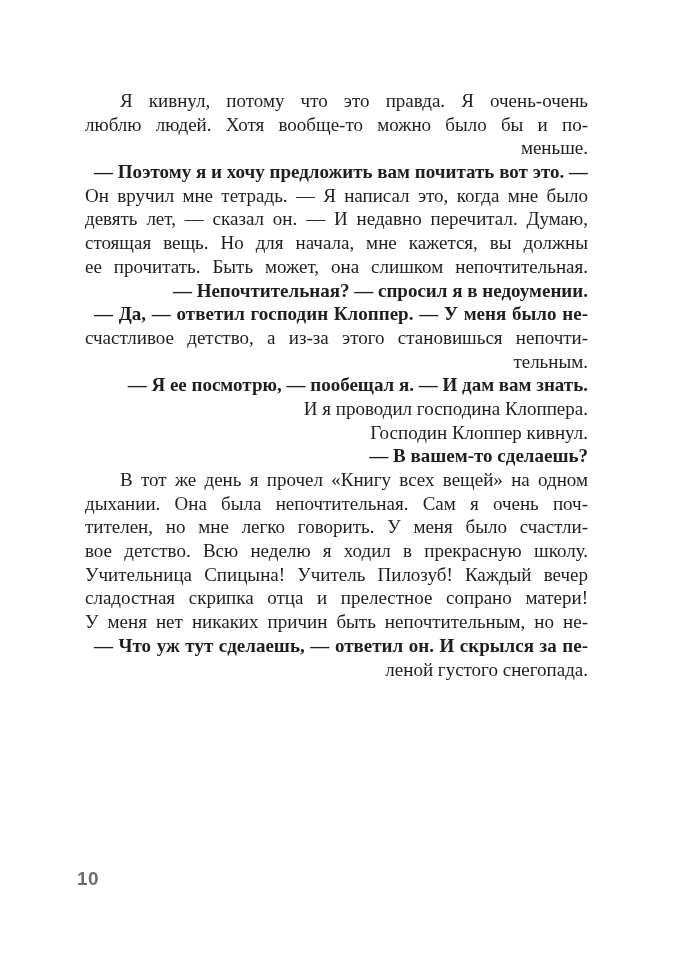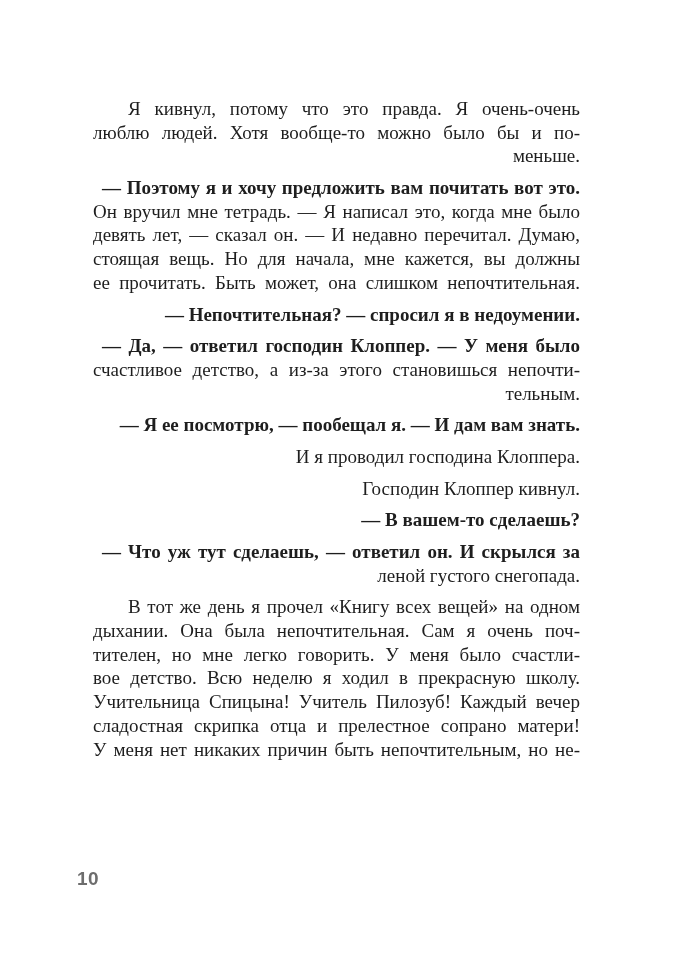--- a/index.html
+++ b/index.html
@@ -17,21 +17,21 @@
   .text-block {
     position: absolute;
     left: 85px;
     top: 89px;
     width: 503px;
     font-family: "Liberation Serif", "DejaVu Serif", serif;
     font-size: 19px;
     line-height: 23.7px;
     color: #1e1e1e;
   }
-  .para { margin: 8px; padding: 0; }
+  .para { margin: 0; padding: 0; }
   .line {
     text-align: right;
     height: 23.7px;
     overflow: hidden;
     white-space: normal;
   }
   .line.full {
     text-align: justify;
     text-align-last: justify;
   }
@@ -79,27 +79,27 @@
       <div class="para">
         <div class="line indent-first">И я проводил господина Клоппера.</div>
       </div>
       <div class="para">
         <div class="line indent-first">Господин Клоппер кивнул.</div>
       </div>
       <div class="para">
         <div class="line dash-first">— В вашем-то сделаешь?</div>
       </div>
       <div class="para">
-        <div class="line full dash-first">— Что уж тут сделаешь, — ответил он. И скрылся за пе-</div>
-        <div class="line">леной густого снегопада.</div>
-      </div>
-      <div class="para">
         <div class="line full indent-first">В тот же день я прочел «Книгу всех вещей» на одном</div>
         <div class="line full">дыхании. Она была непочтительная. Сам я очень поч-</div>
         <div class="line full">тителен, но мне легко говорить. У меня было счастли-</div>
         <div class="line full">вое детство. Всю неделю я ходил в прекрасную школу.</div>
         <div class="line full">Учительница Спицына! Учитель Пилозуб! Каждый вечер</div>
         <div class="line full">сладостная скрипка отца и прелестное сопрано матери!</div>
         <div class="line full">У меня нет никаких причин быть непочтительным, но не-</div>
       </div>
+      <div class="para">
+        <div class="line full dash-first">— Что уж тут сделаешь, — ответил он. И скрылся за пе-</div>
+        <div class="line">леной густого снегопада.</div>
+      </div>
     </main>
   <div class="page-number">10</div>
 </div>
 
 </body></html>

